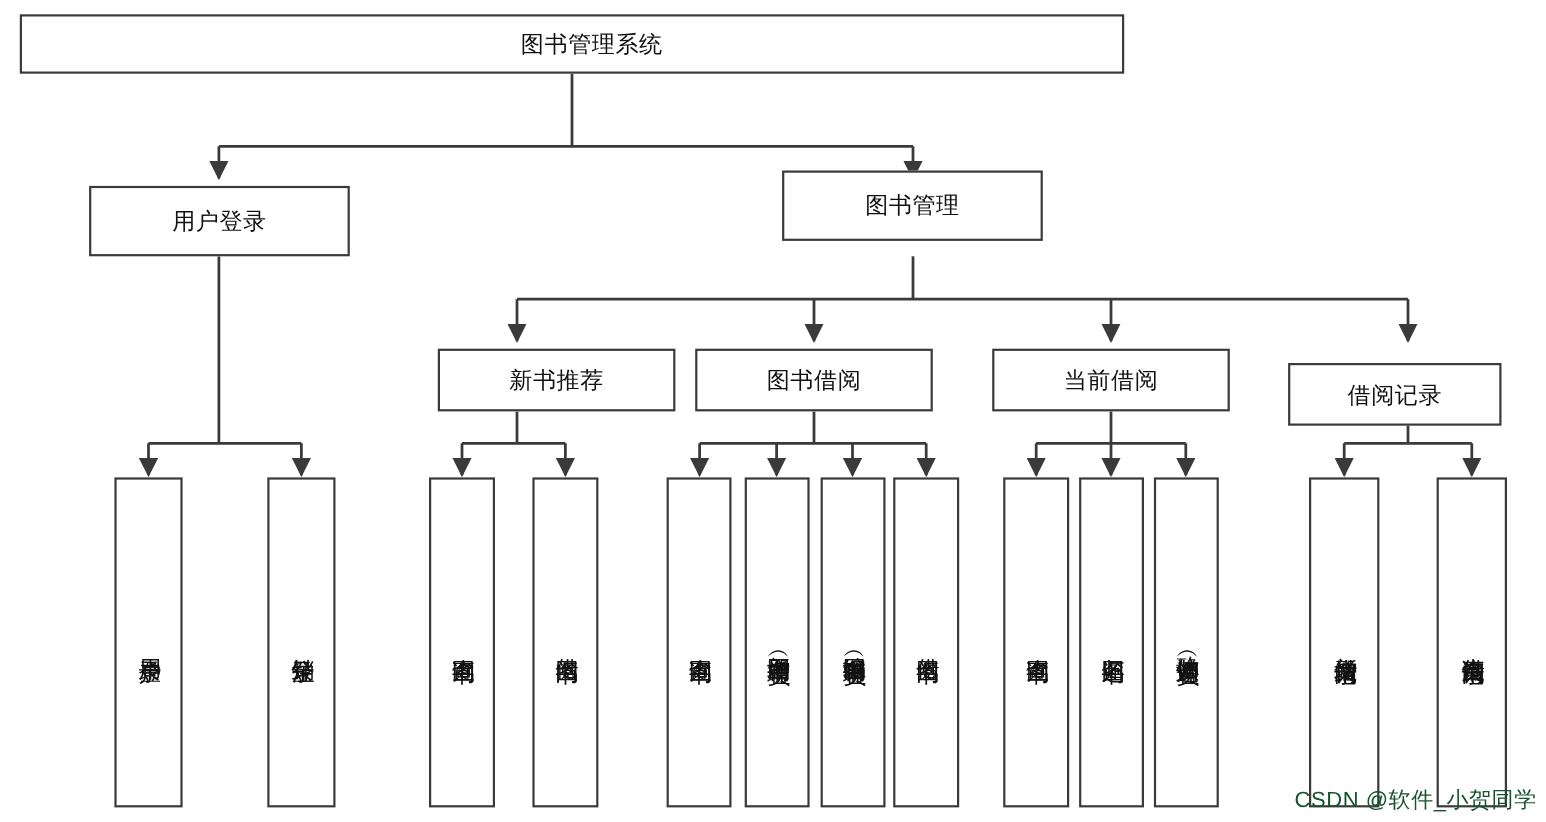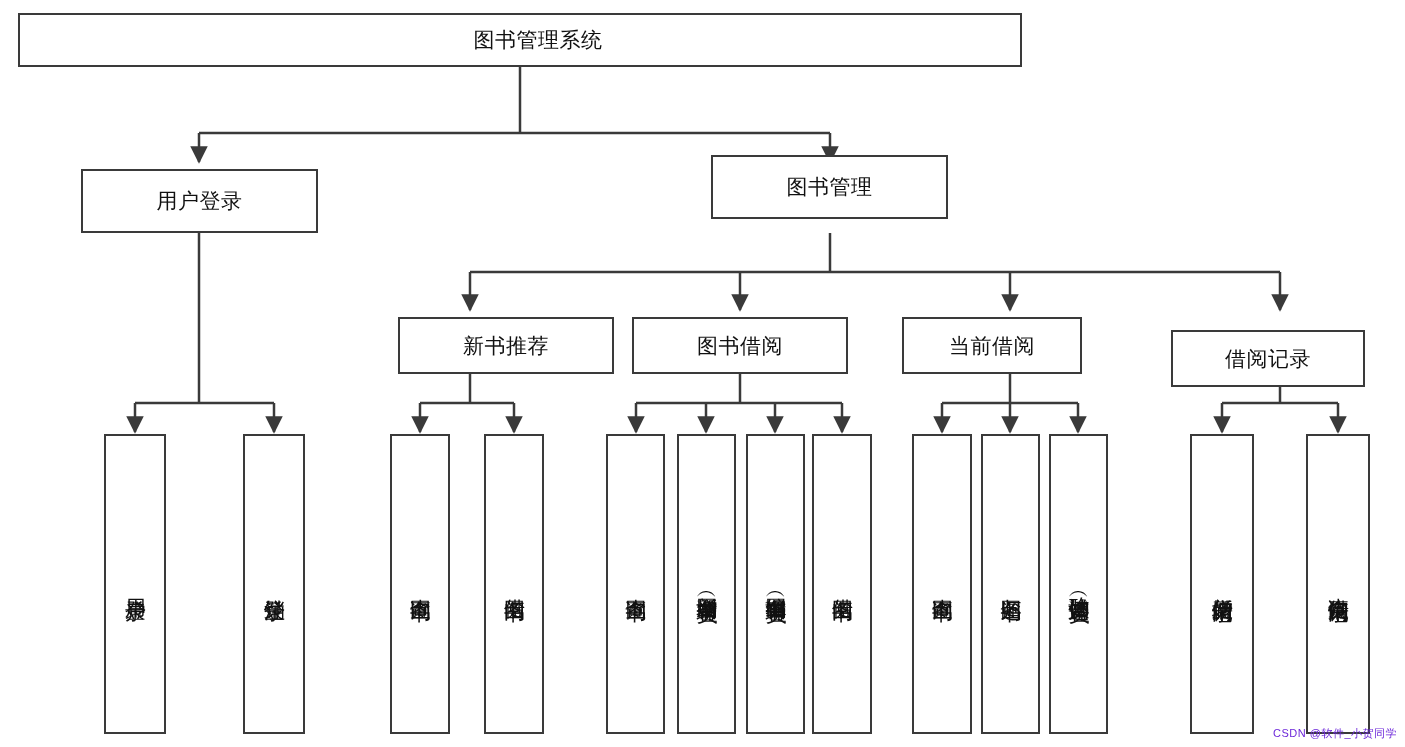--- a/index.html
+++ b/index.html
@@ -56,22 +56,22 @@
     white-space: normal;
   }
   .node-root {
     font-size: 22px;
     padding-left: 36px;
   }
   .watermark {
     position: absolute;
     right: 8px;
     bottom: 6px;
-    font-size: 11px;
-    color: #6d28d9;
+    font-size: 20px;
+    color: #14532d;
     letter-spacing: 0.5px;
     user-select: none;
   }
 </style>
 </head>
 <body>
 
 <div id="canvas">
 
   <svg id="wires" viewBox="0 0 1405 747" xmlns="http://www.w3.org/2000/svg">
@@ -134,21 +134,21 @@
   <div class="node horiz" style="left:711px; top:155px; width:237px; height:64px;">
     <span>图书管理</span>
   </div>
 
   <div class="node horiz" style="left:362px; top:317px; width:216px; height:57px;margin-left:36px;">
     <span>新书推荐</span>
   </div>
   <div class="node horiz" style="left:632px; top:317px; width:216px; height:57px;">
     <span>图书借阅</span>
   </div>
-  <div class="node horiz" style="left:902px; top:317px; width:180px; height:57px;">
+  <div class="node horiz" style="left:902px; top:317px; width:216px; height:57px;">
     <span>当前借阅</span>
   </div>
   <div class="node horiz" style="left:1171px; top:317px; width:194px; height:57px;margin-top:13px;">
     <span>借阅记录</span>
   </div>
 
   <div class="node vert" style="left:104px; top:434px; width:62px; height:300px;">
     <span class="vtext">用户登录</span>
   </div>
   <div class="node vert" style="left:243px; top:434px; width:62px; height:300px;">

